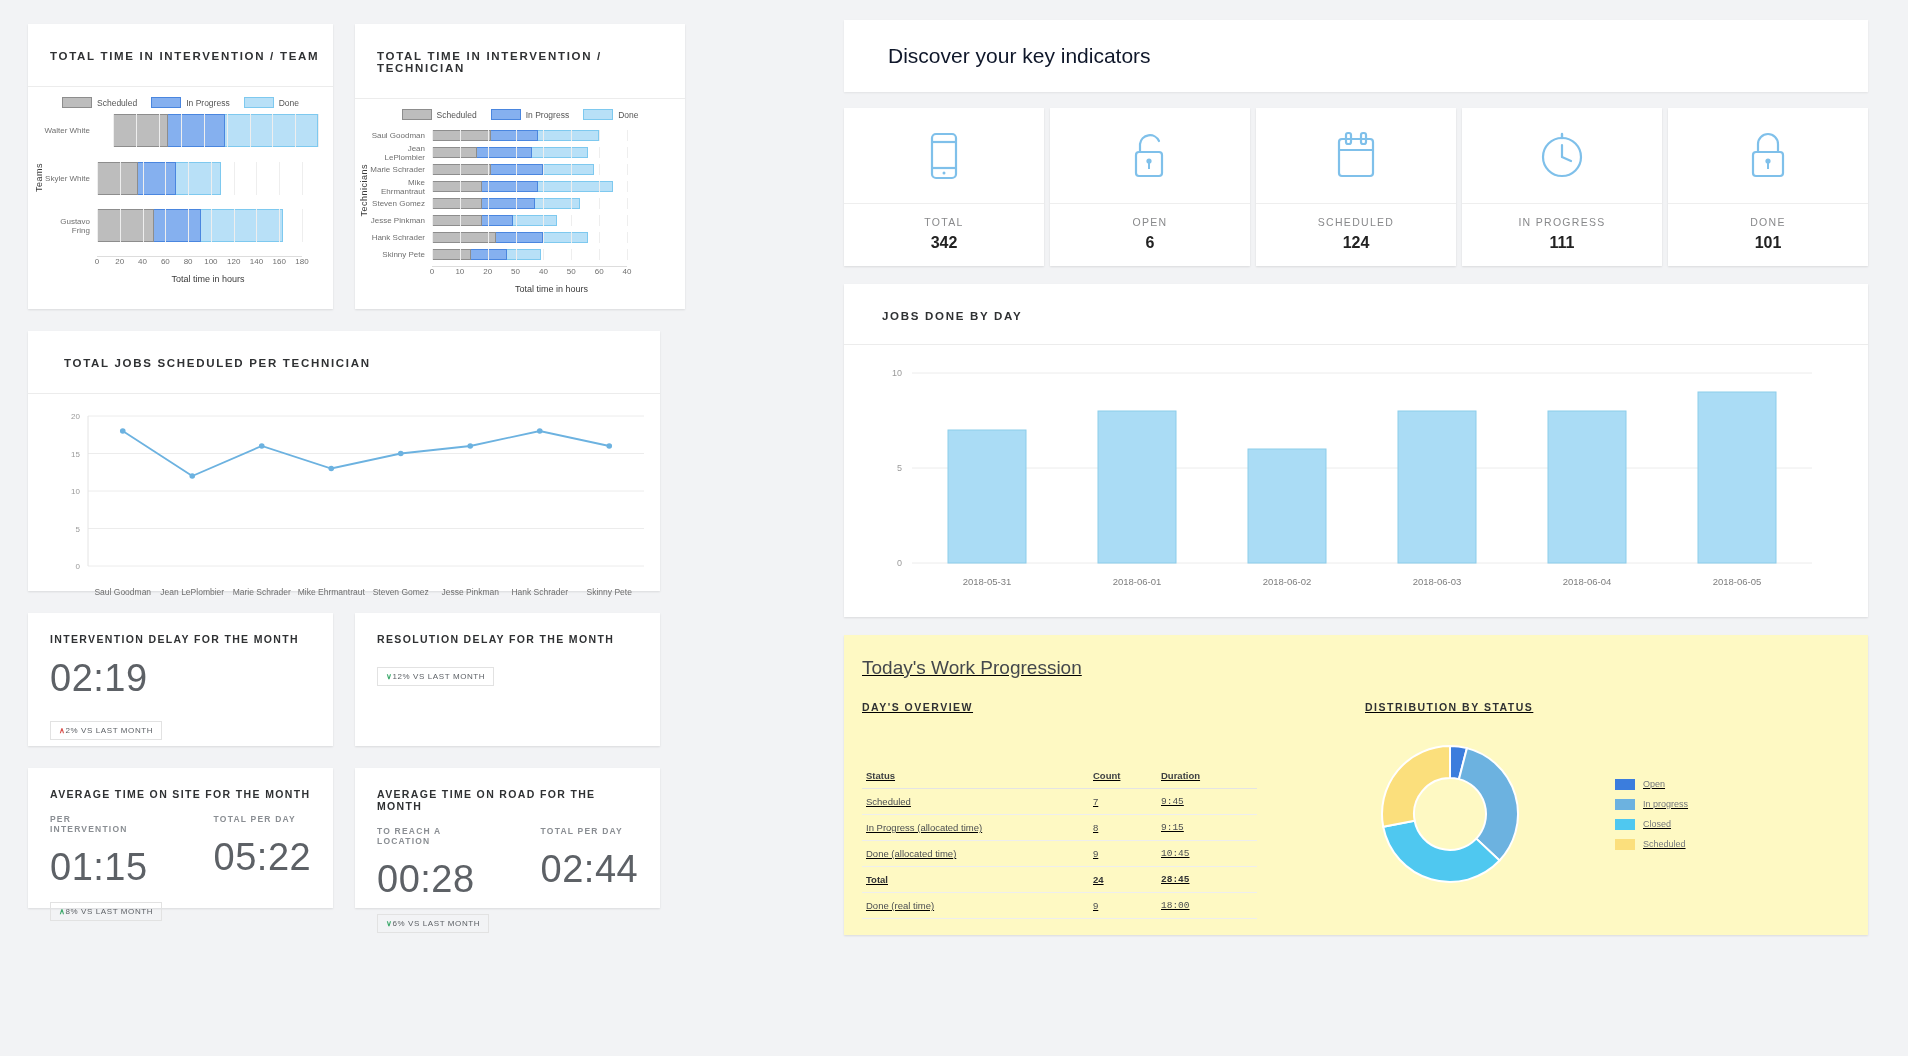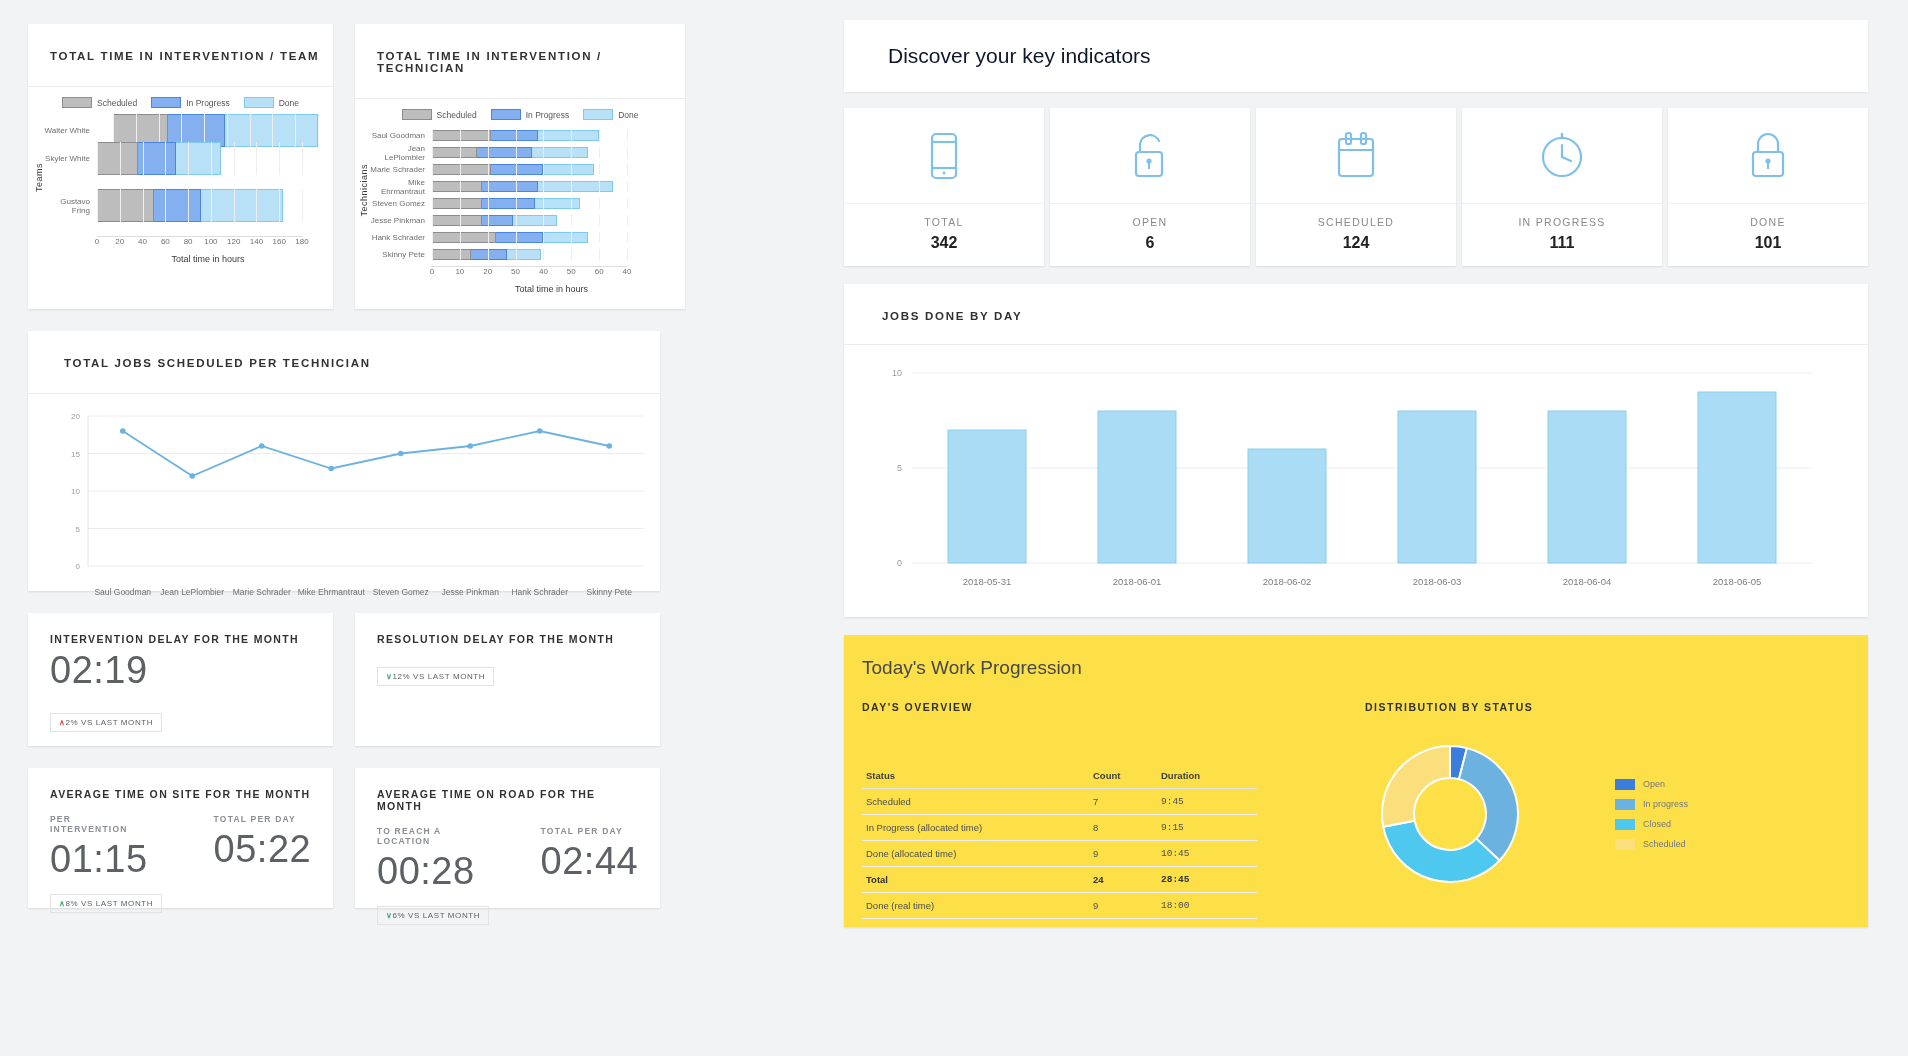--- a/index.html
+++ b/index.html
@@ -53,21 +53,21 @@
   .tick-row { display: flex; position: relative; height: 14px; }
   .tick { position: absolute; font-size: 8px; color: #6f6f6f; transform: translateX(-50%); }
 
   
   .linechart-wrap { padding: 14px 26px 8px 18px; }
   .lc-xlabel { font-size: 8.5px; color: #6f6f6f; text-align: center; }
 
   
   .kpi-card { padding: 20px 22px 16px; position: relative; }
   .kpi-title { font-size: 10.5px; font-weight: bold; letter-spacing: 1.35px; color: #2f3133; }
-  .kpi-big { font-size: 38px; color: #5d6166; font-weight: 300; letter-spacing: .5px; margin-top: 6px; line-height: 1.05; }
+  .kpi-big { font-size: 38px; color: #5d6166; font-weight: 300; letter-spacing: .5px; margin-top: 14px; line-height: 1.05; }
   .kpi-sub-label { font-size: 8.5px; font-weight: bold; letter-spacing: 1.2px; color: #8a8e93; }
   .kpi-delta {
     display: inline-block; margin-top: 22px; border: 1px solid #e2e2e2;
     padding: 4px 8px; font-size: 8px; letter-spacing: .6px; color: #5d6166;
   }
   .delta-up-red { color: #d9534f; font-weight: bold; }
   .delta-dn-green, .delta-up-green { color: #3faa6d; font-weight: bold; }
   .kpi-cols { display: flex; gap: 66px; margin-top: 14px; }
 
   
@@ -83,21 +83,21 @@
   .kpi-tile-foot { border-top: 1px solid #eee; padding: 12px 0 14px; text-align: center; }
   .kpi-tile-label { font-size: 10.5px; color: #88898b; letter-spacing: 1.3px; }
   .kpi-tile-value { font-size: 16px; font-weight: bold; color: #222; margin-top: 6px; }
 
   .jobs-card { background: #fff; margin-top: 18px; box-shadow: 0 1px 2px rgba(0,0,0,.10); }
   .jobs-title {
     font-size: 11.5px; font-weight: bold; letter-spacing: 1.7px; color: #2f3133;
     padding: 26px 0 22px 38px; border-bottom: 1px solid #ececec;
   }
 
-  .progress-card { background: #fde047; margin-top: 18px; box-shadow: 0 1px 2px rgba(0,0,0,.10); padding-bottom: 8px; }
+  .progress-card { background: #fef9c3; margin-top: 18px; box-shadow: 0 1px 2px rgba(0,0,0,.10); padding-bottom: 16px; text-decoration: underline; }
   .progress-title { font-size: 19px; color: #44484c; font-weight: 300; padding: 22px 0 0 18px; }
   .prog-body { display: flex; padding: 22px 0 0 18px; }
   .prog-half { flex: 1; }
   .prog-sub { font-size: 10.5px; font-weight: bold; letter-spacing: 1.5px; color: #2f3133; }
 
   table.status-table { width: 395px; border-collapse: collapse; margin-top: 50px; }
   table.status-table th {
     font-size: 9.5px; color: #3c3f42; text-align: left; font-weight: bold;
     padding: 7px 4px; border-bottom: 1px solid #e4e4e4;
   }
@@ -141,21 +141,21 @@
             <span class="legend-label">Done</span>
           </div>
         </div>
 
         <div style="display:flex;padding:4px 14px 0 6px;">
           <div style="display:flex;align-items:center;height:120px;">
             <span class="axis-label-y">Teams</span>
           </div>
           <div style="flex:1;position:relative;">
             <div id="team-bars" class="bar-rows">
-                <div class="bar-row" style="height: 24px; margin-bottom: 0; gap: 16px;">
+                <div class="bar-row" style="height: 24px; margin-bottom: 20px; gap: 16px;">
                   <div class="bar-cat" style="width: 53px;">Walter White</div>
                   <div class="bar-track" style="width: 205px; height: 33px;">
                     <div class="gridline" style="left: 0px;"></div>
                     <div class="gridline" style="left: 22.7778px;"></div>
                     <div class="gridline" style="left: 45.5556px;"></div>
                     <div class="gridline" style="left: 68.3333px;"></div>
                     <div class="gridline" style="left: 91.1111px;"></div>
                     <div class="gridline" style="left: 113.889px;"></div>
                     <div class="gridline" style="left: 136.667px;"></div>
                     <div class="gridline" style="left: 159.444px;"></div>

